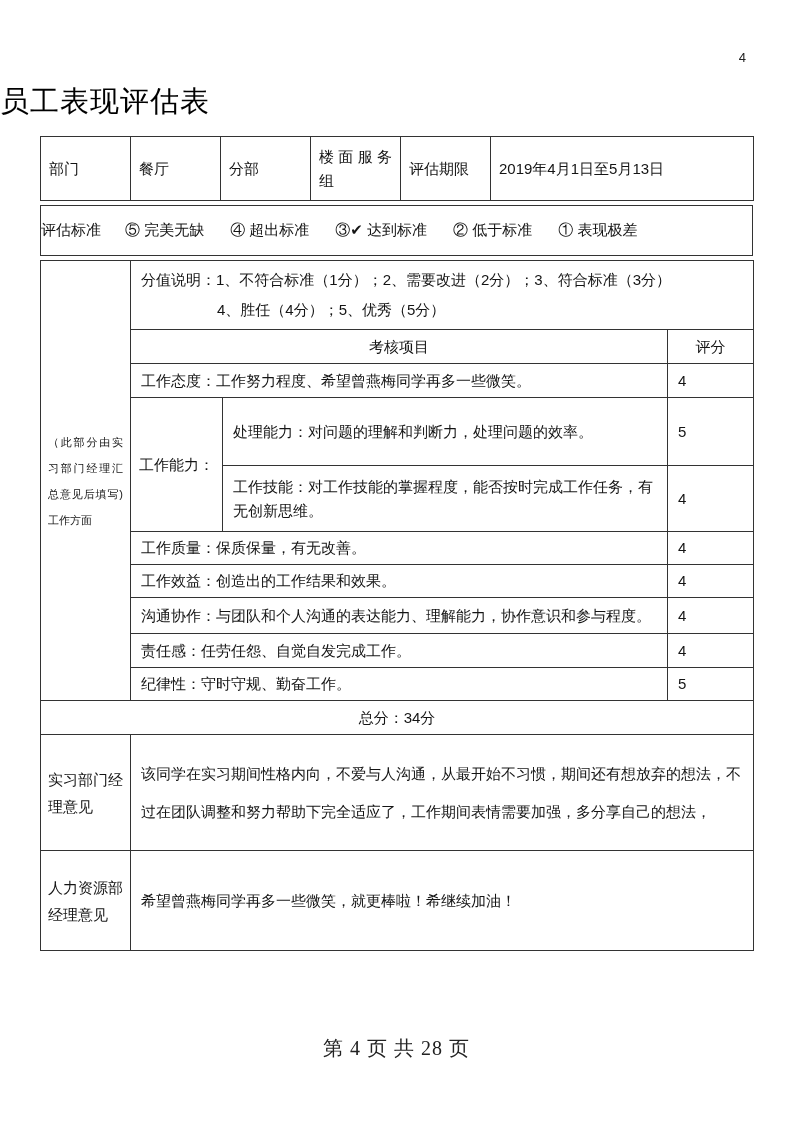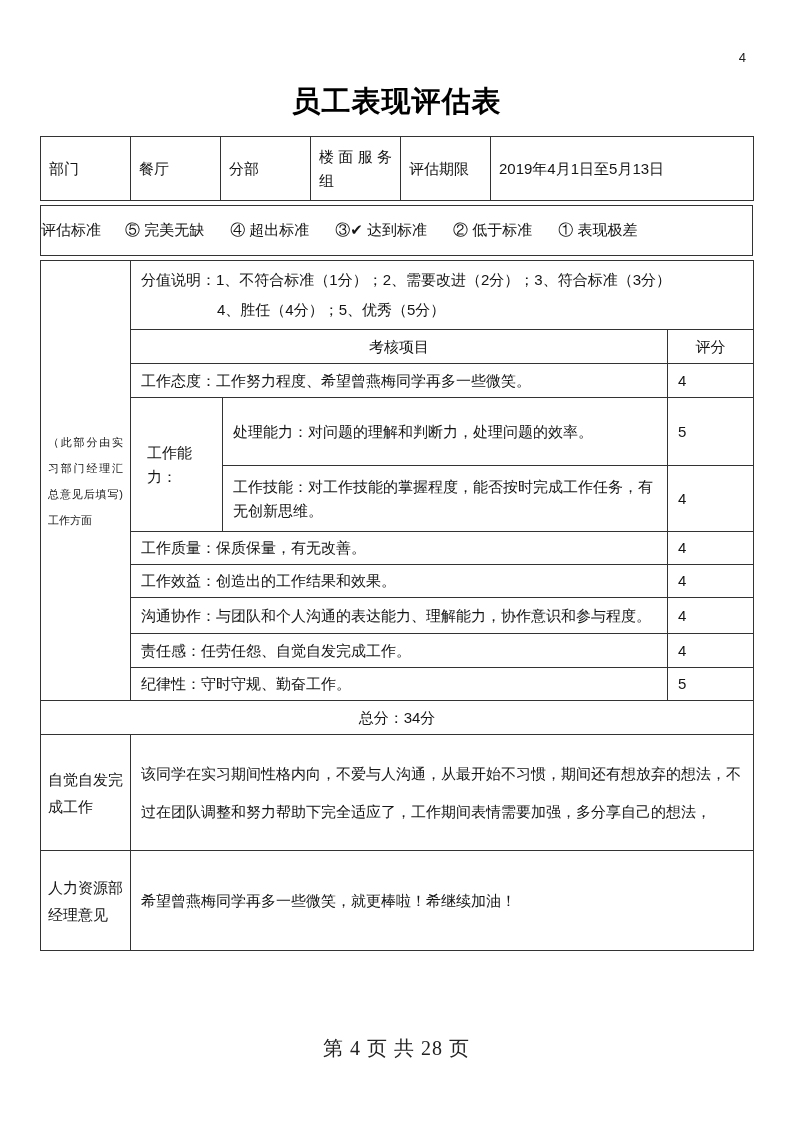--- a/index.html
+++ b/index.html
@@ -19,23 +19,22 @@
     top: 50px;
     right: 47px;
     font-size: 13px;
     color: #222;
   }
   .doc-title {
     position: absolute;
     top: 82px;
     left: 0;
     width: 100%;
-    text-align: center;
     font-size: 29px;
-    font-weight: 700;
+    font-weight: 400;
     letter-spacing: 1px;
     color: #000;
   }
   .content {
     position: absolute;
     top: 136px;
     left: 40px;
     width: 713px;
   }
   table {
@@ -76,21 +75,21 @@
     text-justify: inter-character;
     line-height: 26px;
     font-size: 11px;
   }
   .score-note-cell { padding: 4px 10px; }
   .score-note-line1 { line-height: 30px; }
   .score-note-line2 { line-height: 30px; padding-left: 76px; }
   .center-cell { text-align: center; }
   .score-cell { padding-left: 10px; }
   .item-cell { padding-left: 10px; padding-right: 6px; }
-  .ability-cell { padding-left: 16px; }
+  .ability-cell { padding-left: 8px; }
   .opinion-label-cell { vertical-align: middle; padding: 4px 7px; }
   .opinion-label {
     text-align: justify;
     text-justify: inter-character;
     line-height: 27px;
     font-size: 15px;
   }
   .dept-opinion-cell { line-height: 38px; padding: 6px 10px; vertical-align: middle; }
   .hr-opinion-cell { line-height: 27px; padding: 10px 10px; vertical-align: middle; }
 
@@ -201,21 +200,21 @@
       </tr>
       <tr style="height:33px">
         <td colspan="2" class="item-cell">纪律性：守时守规、勤奋工作。</td>
         <td class="score-cell">5</td>
       </tr>
       <tr style="height:34px">
         <td colspan="4" class="center-cell">总分：34分</td>
       </tr>
       <tr style="height:116px">
         <td class="opinion-label-cell">
-          <div class="opinion-label">自觉自发完成工作</div>
+          <div class="opinion-label">实习部门经理意见</div>
         </td>
         <td colspan="3" class="dept-opinion-cell">该同学在实习期间性格内向，不爱与人沟通，从最开始不习惯，期间还有想放弃的想法，不过在团队调整和努力帮助下完全适应了，工作期间表情需要加强，多分享自己的想法，</td>
       </tr>
       <tr style="height:100px">
         <td class="opinion-label-cell">
           <div class="opinion-label">人力资源部经理意见</div>
         </td>
         <td colspan="3" class="hr-opinion-cell">希望曾燕梅同学再多一些微笑，就更棒啦！希继续加油！</td>
       </tr>
     </tbody>

